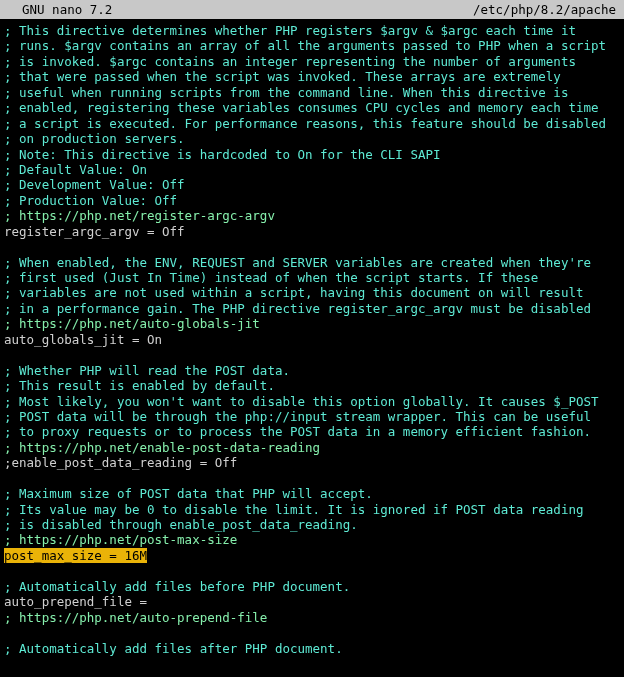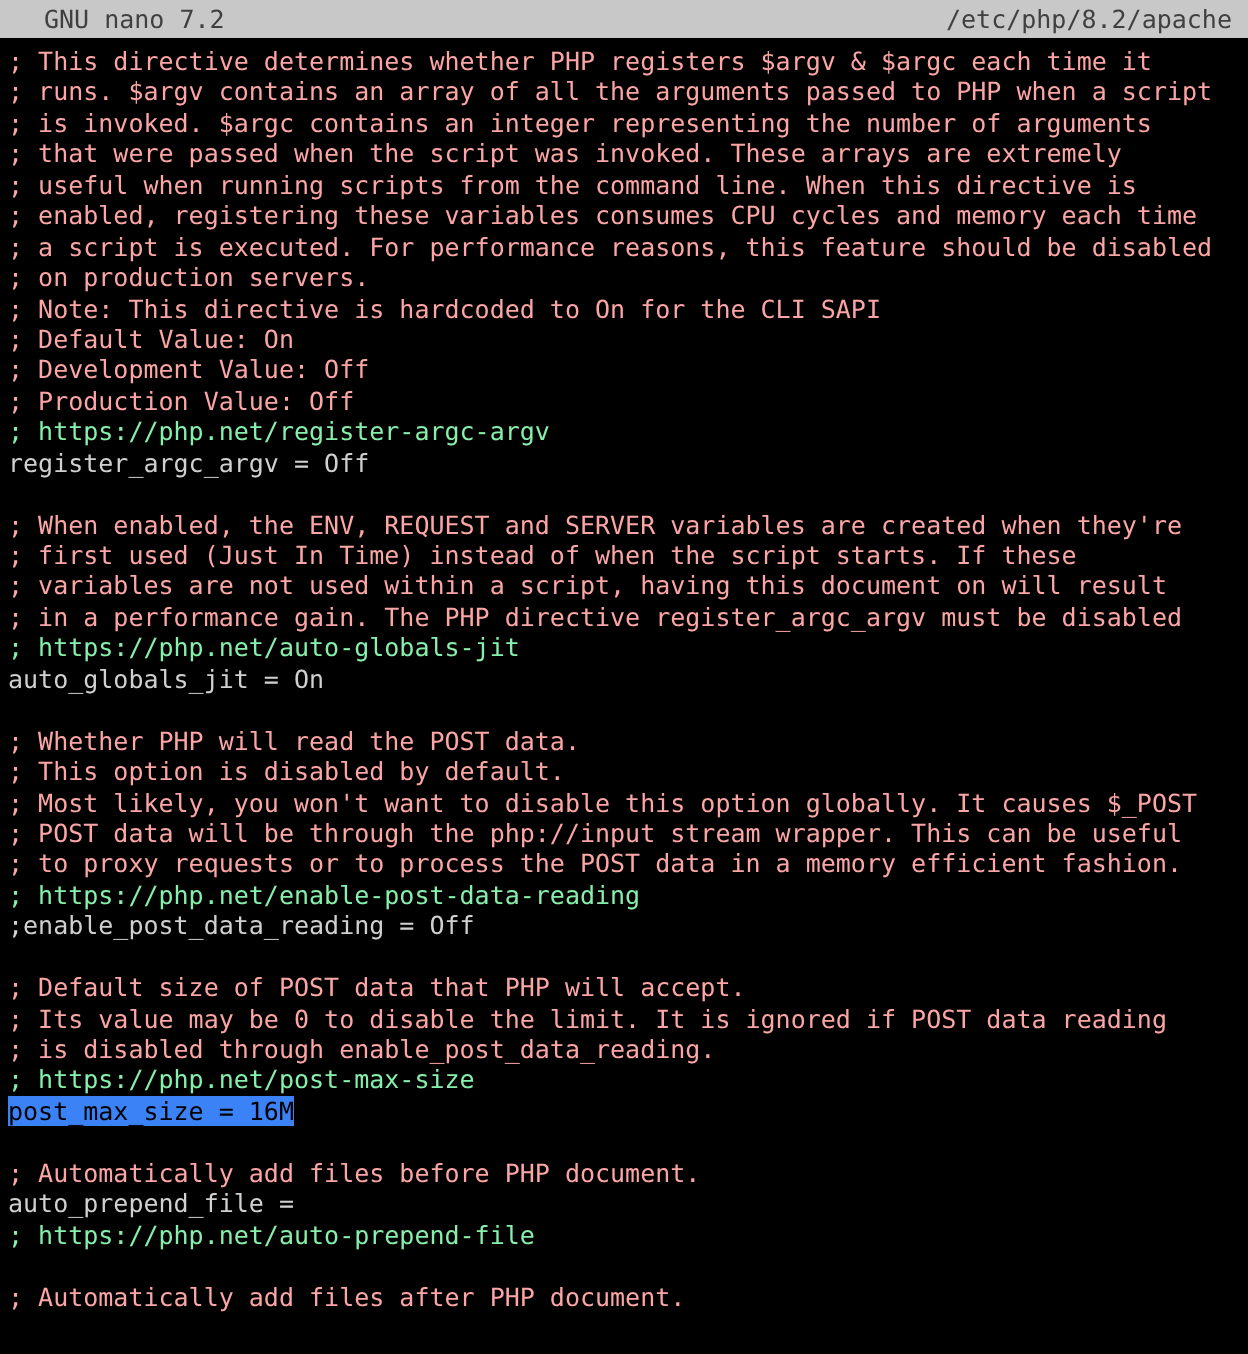--- a/index.html
+++ b/index.html
@@ -19,21 +19,21 @@
   .terminal {
     width: 624px;
     height: 677px;
     position: relative;
     background: #000000;
     display: flex;
     flex-direction: column;
   }
   .titlebar {
     background: #c8c8c8;
-    color: #404040;
+    color: #000000;
     height: 19px;
     line-height: 19px;
     font-size: 12.5px;
     display: flex;
     align-items: center;
     padding: 0 6px;
     flex: 0 0 auto;
     white-space: pre;
   }
   .titlebar .tb-left {
@@ -50,26 +50,26 @@
   .editor {
     flex: 1 1 auto;
     padding: 4px 4px 0 4px;
     overflow: hidden;
   }
   .line {
     white-space: pre;
     height: 15.45px;
     font-size: 12.5px;
   }
-  .c-comment { color: #fca5a5; }
+  .c-comment { color: #5eead4; }
   .c-url { color: #86efac; }
   .c-plain { color: #d0d0d0; }
   .c-blank { color: #000000; }
   .highlight {
-    background: #3b82f6;
+    background: #eab308;
     color: #000000;
   }
   .seg { white-space: pre; }
 </style>
 </head>
 <body>
 
 <div class="terminal">
 
   <div class="titlebar">
@@ -95,28 +95,28 @@
       <div class="line"><span class="seg c-plain">register_argc_argv = Off</span></div>
       <div class="line"><span class="seg c-blank"> </span></div>
       <div class="line"><span class="seg c-comment">; When enabled, the ENV, REQUEST and SERVER variables are created when they're</span></div>
       <div class="line"><span class="seg c-comment">; first used (Just In Time) instead of when the script starts. If these</span></div>
       <div class="line"><span class="seg c-comment">; variables are not used within a script, having this document on will result</span></div>
       <div class="line"><span class="seg c-comment">; in a performance gain. The PHP directive register_argc_argv must be disabled</span></div>
       <div class="line"><span class="seg c-url">; https://php.net/auto-globals-jit</span></div>
       <div class="line"><span class="seg c-plain">auto_globals_jit = On</span></div>
       <div class="line"><span class="seg c-blank"> </span></div>
       <div class="line"><span class="seg c-comment">; Whether PHP will read the POST data.</span></div>
-      <div class="line"><span class="seg c-comment">; This option is disabled by default.</span></div>
+      <div class="line"><span class="seg c-comment">; This result is enabled by default.</span></div>
       <div class="line"><span class="seg c-comment">; Most likely, you won't want to disable this option globally. It causes $_POST</span></div>
       <div class="line"><span class="seg c-comment">; POST data will be through the php://input stream wrapper. This can be useful</span></div>
       <div class="line"><span class="seg c-comment">; to proxy requests or to process the POST data in a memory efficient fashion.</span></div>
       <div class="line"><span class="seg c-url">; https://php.net/enable-post-data-reading</span></div>
       <div class="line"><span class="seg c-plain">;enable_post_data_reading = Off</span></div>
       <div class="line"><span class="seg c-blank"> </span></div>
-      <div class="line"><span class="seg c-comment">; Default size of POST data that PHP will accept.</span></div>
+      <div class="line"><span class="seg c-comment">; Maximum size of POST data that PHP will accept.</span></div>
       <div class="line"><span class="seg c-comment">; Its value may be 0 to disable the limit. It is ignored if POST data reading</span></div>
       <div class="line"><span class="seg c-comment">; is disabled through enable_post_data_reading.</span></div>
       <div class="line"><span class="seg c-url">; https://php.net/post-max-size</span></div>
       <div class="line"><span class="seg highlight">post_max_size = 16M</span></div>
       <div class="line"><span class="seg c-blank"> </span></div>
       <div class="line"><span class="seg c-comment">; Automatically add files before PHP document.</span></div>
       <div class="line"><span class="seg c-plain">auto_prepend_file =</span></div>
       <div class="line"><span class="seg c-url">; https://php.net/auto-prepend-file</span></div>
       <div class="line"><span class="seg c-blank"> </span></div>
       <div class="line"><span class="seg c-comment">; Automatically add files after PHP document.</span></div>

